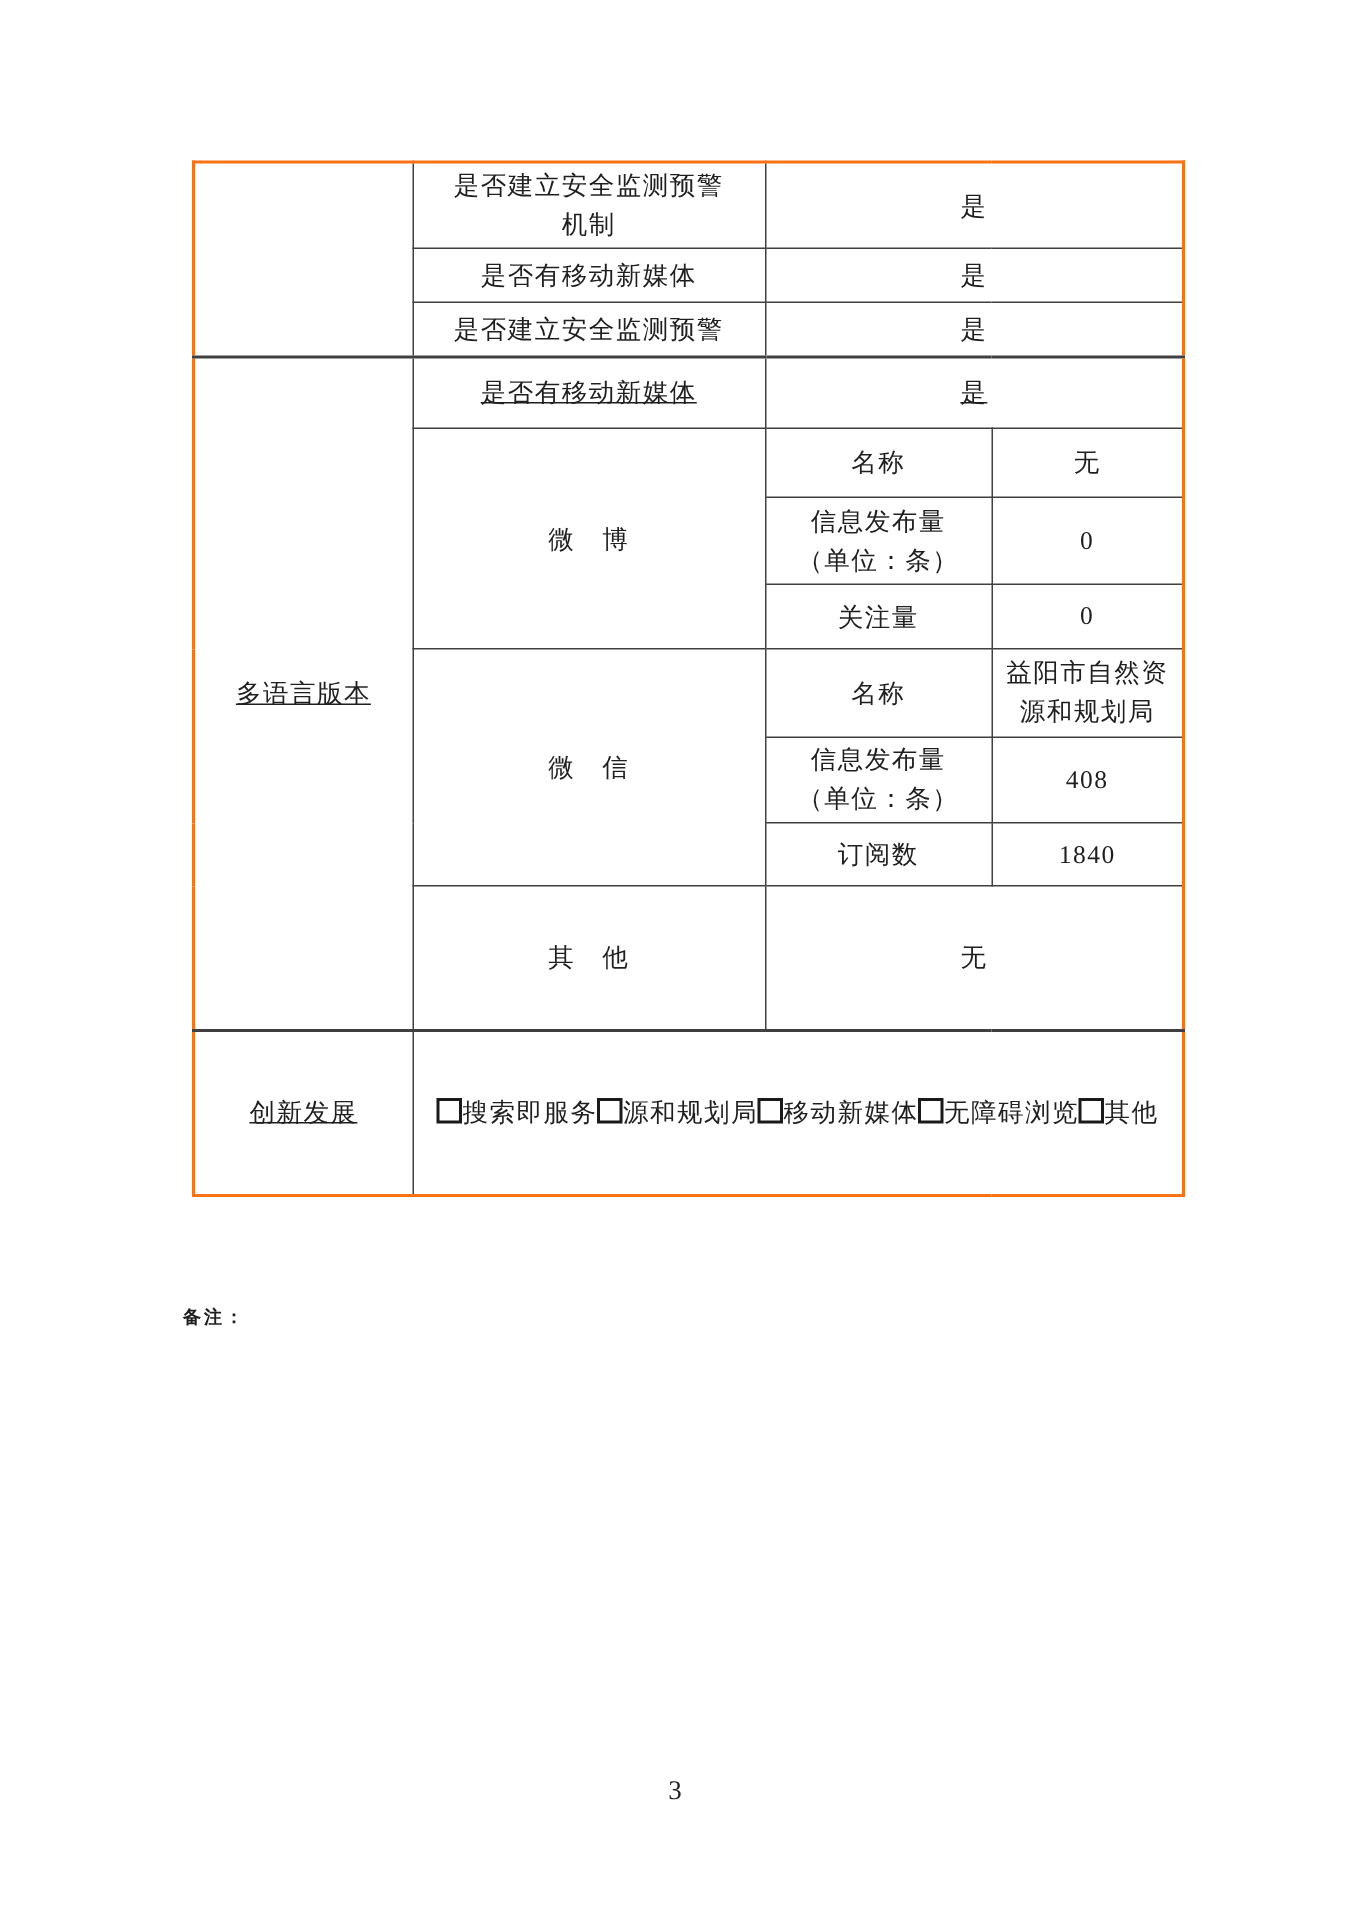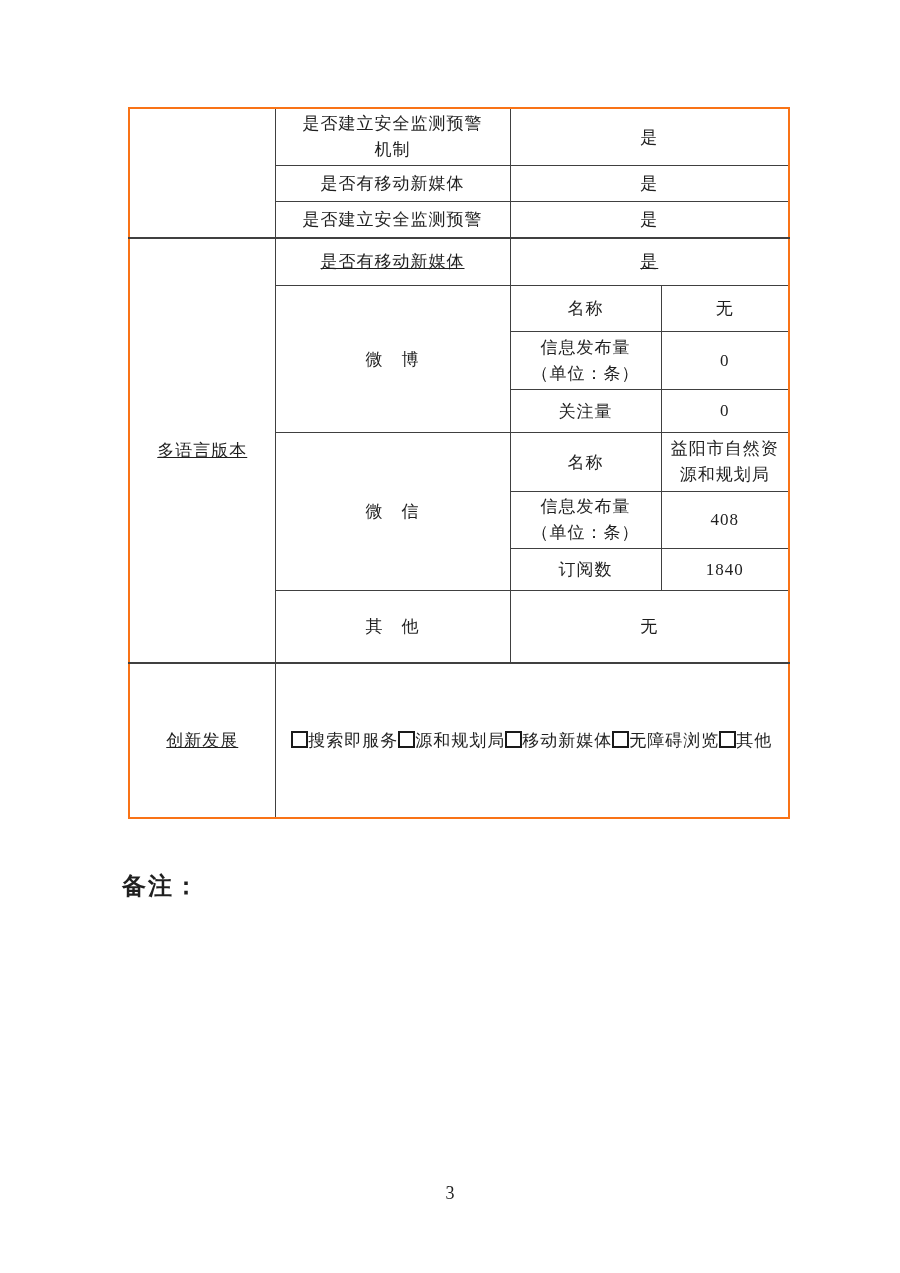--- a/index.html
+++ b/index.html
@@ -39,21 +39,21 @@
   .cb{
     display:inline-block;
     width:13px;height:13px;
     border:2.5px solid #1a1a1a;
     background:#ffffff;
     vertical-align:-2px;
   }
   .cb-item{display:inline-block;text-align:right;}
   .remarks{
     position:absolute;left:122px;top:870px;
-    font-size:24px;font-weight:bold;letter-spacing:2px;
+    font-size:12px;font-weight:bold;letter-spacing:2px;
   }
   .pageno{
     position:absolute;left:0;top:1183px;width:100%;
     text-align:center;font-size:18px;letter-spacing:0;
   }
 </style>
 </head>
 <body>
 
 <div class="page">
@@ -114,26 +114,26 @@
     <tr style="height:50px">
       <td class="ml">信息发布量
 （单位：条）</td>
       <td class="num">408</td>
     </tr>
     <tr style="height:42px">
       <td>订阅数</td>
       <td class="num">1840</td>
     </tr>
 
-    <tr style="height:72px">
+    <tr style="height:96px">
       <td>其　他</td>
       <td colspan="2">无</td>
     </tr>
 
-    <tr class="section" style="height:155px">
+    <tr class="section" style="height:110px">
       <td>创新发展</td>
       <td colspan="3">
         <div class="cb-line">
           <span class="cb-item"><span class="cb"></span><span>搜索即服务</span></span><span class="cb-item"><span class="cb"></span><span>源和规划局</span></span><span class="cb-item"><span class="cb"></span><span>移动新媒体</span></span><span class="cb-item"><span class="cb"></span><span>无障碍浏览</span></span><span class="cb-item"><span class="cb"></span><span>其他</span></span>
         </div>
       </td>
     </tr>
   </tbody>
     </table>
 

